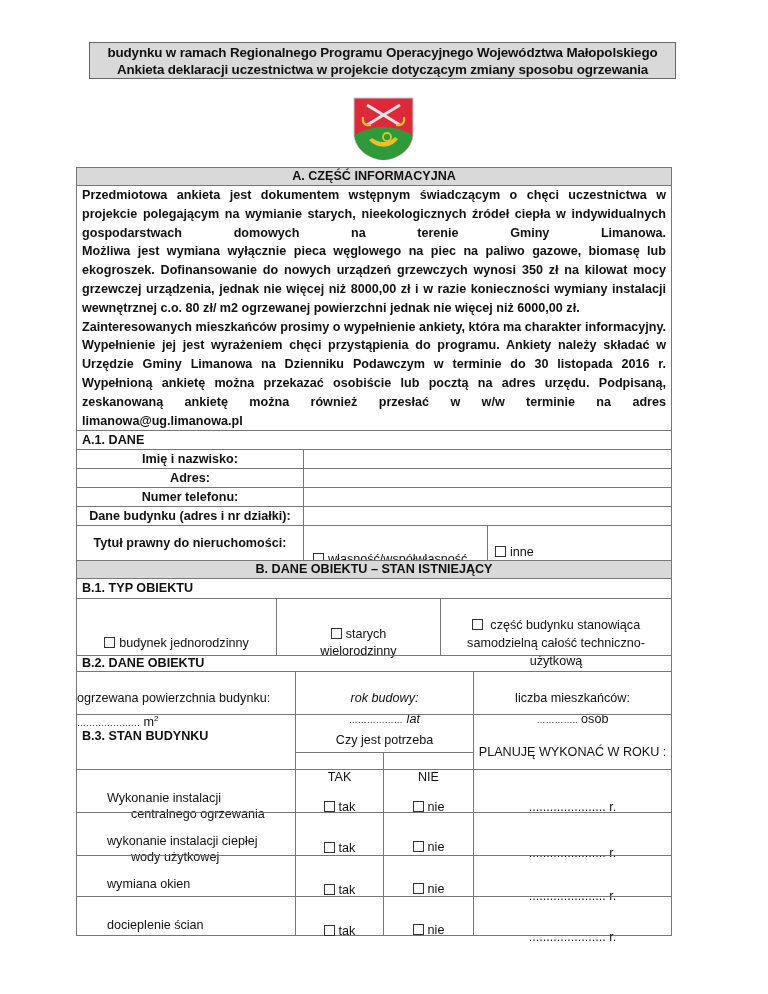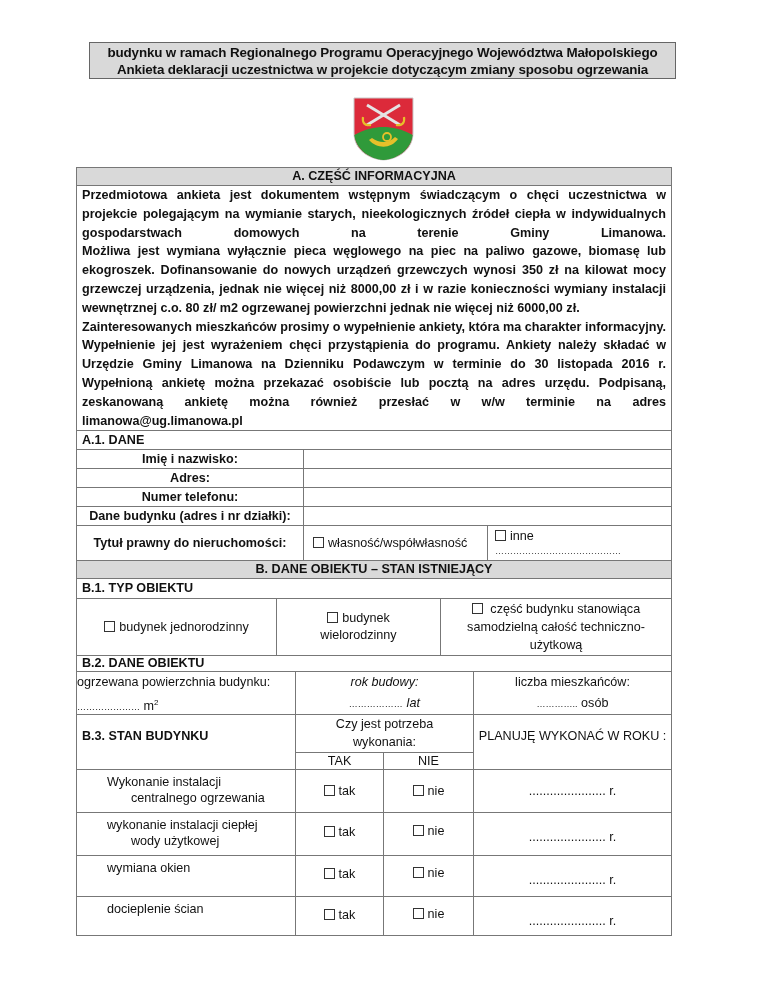--- a/index.html
+++ b/index.html
@@ -21,21 +21,21 @@
 
   .hdr { background: #d9d9d9; font-weight: bold; text-align: center; font-size: 12.6px; }
   .bold { font-weight: bold; }
   .para {
     font-size: 12.6px; font-weight: bold; line-height: 18.8px;
     text-align: justify; padding: 0 5px; box-sizing: border-box;
   }
   .para p { margin: 0; }
   .para p.last-just { text-align-last: justify; }
   .lbl { font-size: 12.6px; font-weight: bold; text-align: center; }
-  .norm { font-size: 12.6px; font-weight: normal; }
+  .norm { font-size: 12.6px; font-weight: normal; margin-top: 16px; }
   .cb {
     display: inline-block; width: 11px; height: 11px; border: 1px solid #333;
     vertical-align: -1px; margin-right: 4px; background: #fff; box-sizing: border-box;
   }
   sup { font-size: 8px; }
 </style>
 </head>
 <body>
 
 <div class="title-box">
@@ -103,21 +103,21 @@
   <div class="cell hdr" style="left:77px;top:561px;width:594px;height:17px;line-height:17px;">B. DANE OBIEKTU – STAN ISTNIEJĄCY</div>
   <div class="grid-line-h" style="left:76px;top:578px;width:596px;"></div>
 
   <div class="cell bold" style="left:82px;top:579px;width:300px;height:19px;line-height:19px;font-size:12.6px;">B.1. TYP OBIEKTU</div>
   <div class="grid-line-h" style="left:76px;top:598px;width:596px;"></div>
 
   <div class="cell norm" style="left:77px;top:599px;width:199px;height:56px;line-height:56px;text-align:center;white-space:nowrap;">
     <span class="cb"></span><span>budynek jednorodzinny</span>
   </div>
   <div class="cell norm" style="left:277px;top:599px;width:163px;height:56px;text-align:center;line-height:17px;padding-top:11px;">
-    <div><span class="cb"></span><span>budynek</span></div>
+    <div><span class="cb"></span><span>starych</span></div>
     <div>wielorodzinny</div>
   </div>
   <div class="cell norm" style="left:441px;top:599px;width:230px;height:56px;text-align:center;line-height:18px;padding-top:1px;">
     <div><span class="cb"></span> <span>część budynku stanowiąca</span></div>
     <div>samodzielną całość techniczno-</div>
     <div>użytkową</div>
   </div>
   <div class="grid-line-v" style="left:276px;top:598px;height:57px;"></div>
   <div class="grid-line-v" style="left:440px;top:598px;height:57px;"></div>
   <div class="grid-line-h" style="left:76px;top:655px;width:596px;"></div>
@@ -135,21 +135,20 @@
   </div>
   <div class="cell norm" style="left:474px;top:672px;width:197px;height:36px;text-align:center;line-height:20px;">
     <div>liczba mieszkańców:</div>
     <div style="line-height:22px;"><span style="font-size:9px;">…………..</span> <span>osób</span></div>
   </div>
   <div class="grid-line-h" style="left:76px;top:714px;width:596px;"></div>
 
   <div class="cell bold" style="left:82px;top:715px;width:210px;height:42px;line-height:42px;font-size:12.6px;">B.3. STAN BUDYNKU</div>
   <div class="cell norm" style="left:296px;top:715px;width:177px;height:23px;text-align:center;line-height:18px;padding-top:0;">
     <div>Czy jest potrzeba</div>
-    <div>wykonania:</div>
   </div>
   <div class="cell norm" style="left:474px;top:715px;width:197px;height:42px;line-height:42px;text-align:center;white-space:nowrap;">PLANUJĘ WYKONAĆ W ROKU :</div>
   <div class="grid-line-h" style="left:295px;top:740px;width:178px;top:752px;"></div>
   <div class="cell norm" style="left:296px;top:753px;width:87px;height:16px;line-height:16px;text-align:center;">TAK</div>
   <div class="cell norm" style="left:384px;top:753px;width:89px;height:16px;line-height:16px;text-align:center;">NIE</div>
   <div class="grid-line-v" style="left:383px;top:752px;height:184px;"></div>
   <div class="grid-line-h" style="left:76px;top:769px;width:596px;"></div>
 
   <div class="cell norm" style="left:77px;top:770px;width:218px;height:42px;line-height:16px;padding-top:4px;">
     <div style="padding-left:30px;">Wykonanie instalacji</div>

